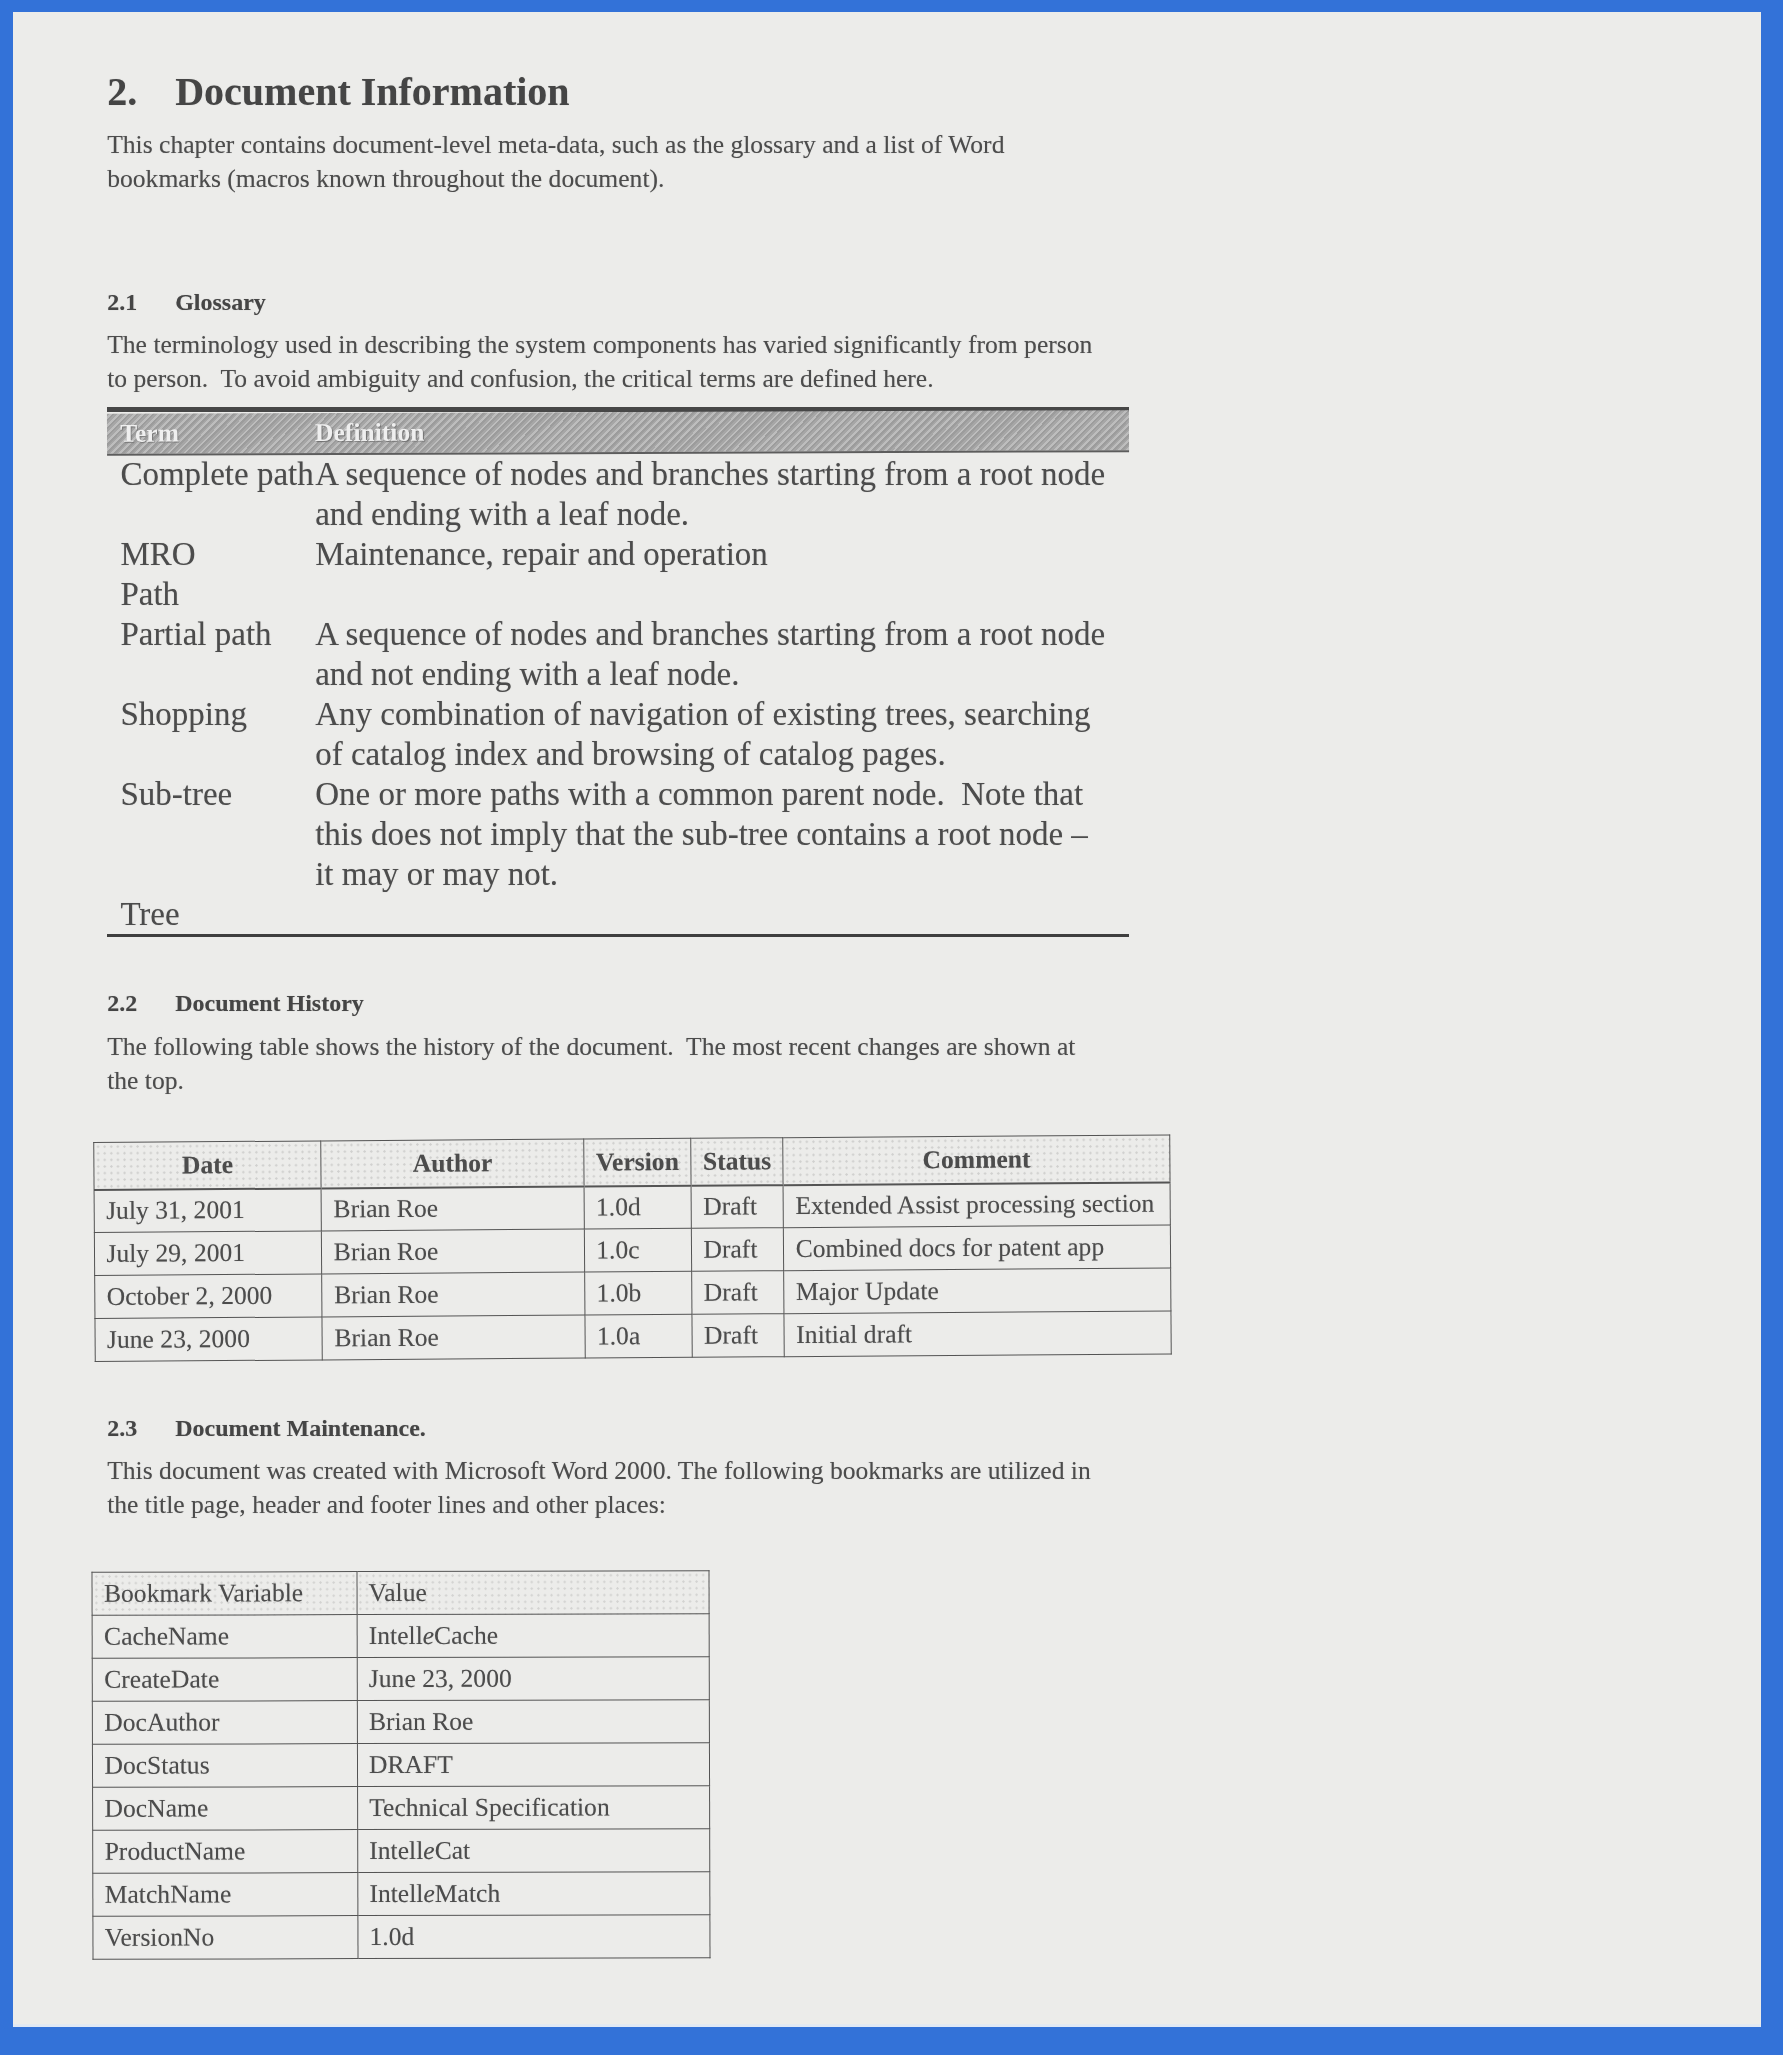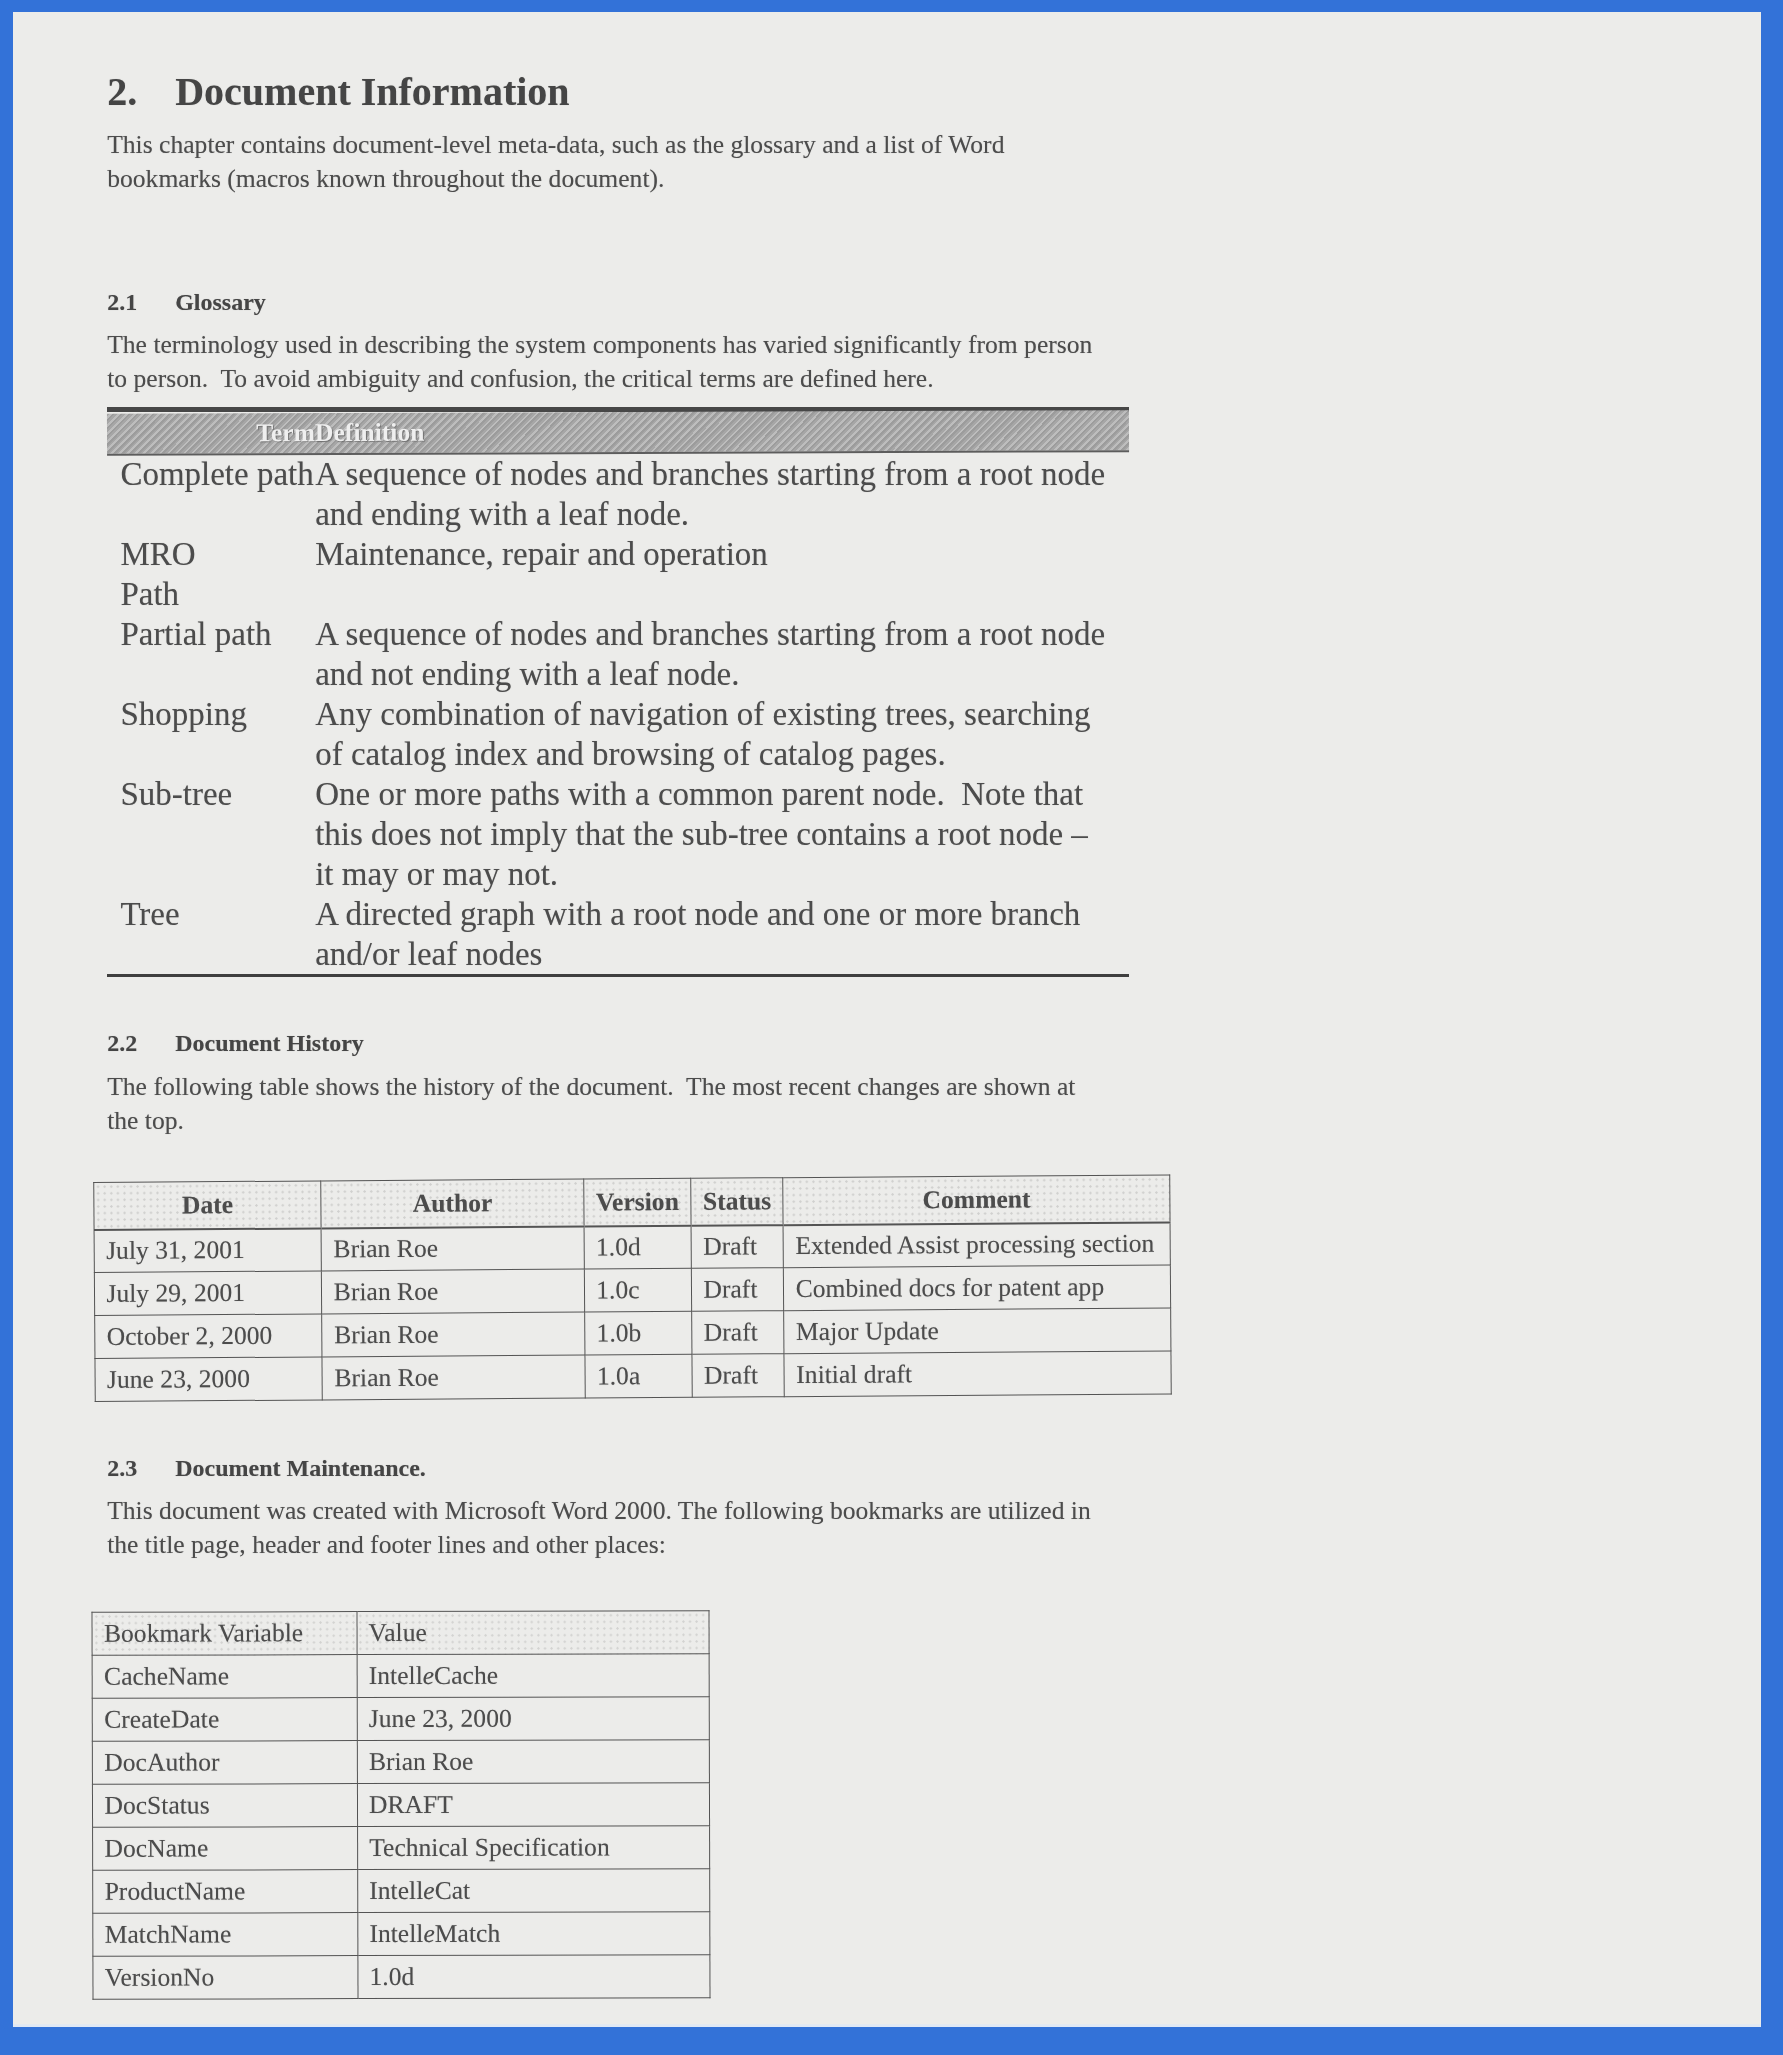--- a/index.html
+++ b/index.html
@@ -61,21 +61,21 @@
     height: 42px;
     align-items: center;
     background: repeating-linear-gradient(135deg, #a6a6a6 0 1.9px, #bdbdbd 1.9px 3.8px, #9c9c9c 3.8px 5.7px);
     border-bottom: 2.8px solid #5D5D5D;
     color: #EFEFEF;
     font-weight: bold;
     font-size: 25.6px;
     text-shadow: 0.9px 0.9px 0.9px #6E6E6E;
     transform: rotate(-0.2deg);
   }
-  .gloss-header .g-term { padding-left: 13.2px; text-align: right; }
+  .gloss-header .g-term { padding-left: 13.2px; }
   .g-row {
     display: grid;
     grid-template-columns: 208px 1fr;
     font-size: 33px;
     line-height: 40px;
   }
   .g-row:first-of-type { padding-top: 5.7px; }
   .g-row .g-term { padding-left: 13.2px; align-self: start; }
   .g-row .g-def { white-space: pre-wrap; padding-right: 19px; }
 
@@ -151,21 +151,20 @@
       <div class="g-row">
         <div class="g-term">Shopping</div>
         <div class="g-def">Any combination of navigation of existing trees, searching of catalog index and browsing of catalog pages.</div>
       </div>
       <div class="g-row">
         <div class="g-term">Sub-tree</div>
         <div class="g-def">One or more paths with a common parent node.  Note that this does not imply that the sub-tree contains a root node – it may or may not.</div>
       </div>
       <div class="g-row">
         <div class="g-term">Tree</div>
-        <div class="g-def">A directed graph with a root node and one or more branch and/or leaf nodes</div>
       </div>
     </div>
 
     <h2 class="sec tight"><span class="num">2.2</span><span>Document History</span></h2>
     <p class="body">The following table shows the history of the document.  The most recent changes are shown at the top.</p>
 
     <table class="hist">
       <tbody>
           <tr>
         <th class="col-date">Date</th>

